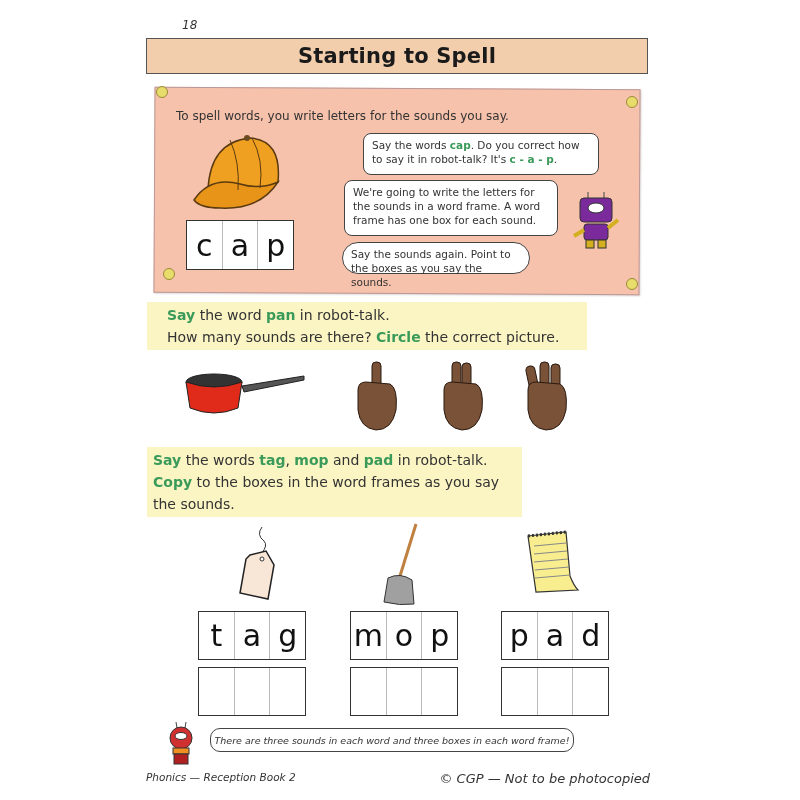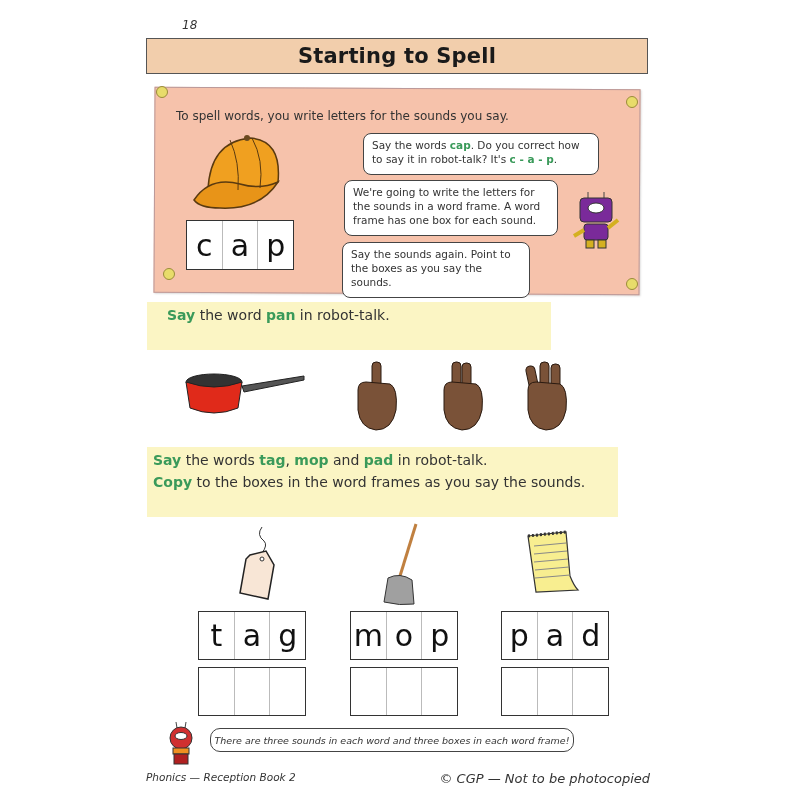--- a/index.html
+++ b/index.html
@@ -74,37 +74,40 @@
 <div class="word-frame" style="left:186px;top:220px;width:108px;height:50px;">
   <div class="cell">c</div>
   <div class="cell">a</div>
   <div class="cell">p</div>
 </div>
 
 <div class="bubble" style="left:363px;top:133px;width:236px;height:42px;">
   <span>Say the words </span><span class="green">cap</span><span>.  Do you correct how to say it in robot-talk?  It's </span><span class="green">c - a - p</span><span>.</span>
 </div>
 <div class="bubble" style="left:316px;top:180px;width:214px;height:56px;margin-left:28px;">We're going to write the letters for the sounds in a word frame.  A word frame has one box for each sound.</div>
-<div class="bubble" style="left:342px;top:242px;width:188px;height:56px;">Say the sounds again.  Point to the boxes as you say the sounds.</div>
+<div class="bubble" style="left:342px;top:242px;width:188px;height:32px;border-radius:16px;">Say the sounds again.  Point to the boxes as you say the sounds.</div>
 
 <svg class="robot-icon" viewBox="0 0 50 60">
   <line x1="16" y1="2" x2="16" y2="8" stroke="#444"></line>
     <line x1="32" y1="2" x2="32" y2="8" stroke="#444"></line>
   <rect x="8" y="8" width="32" height="24" rx="4" fill="#7a2a9a" stroke="#333"></rect>
   <ellipse cx="24" cy="18" rx="8" ry="5" fill="#fff" stroke="#333"></ellipse>
   <rect x="12" y="34" width="24" height="16" rx="3" fill="#7a2a9a" stroke="#333"></rect>
   <rect x="14" y="50" width="8" height="8" fill="#d4b020" stroke="#333"></rect>
   <rect x="26" y="50" width="8" height="8" fill="#d4b020" stroke="#333"></rect>
   <path d="M12 40 L2 46" stroke="#d4b020" stroke-width="4"></path>
   <path d="M36 38 L46 30" stroke="#d4b020" stroke-width="4"></path>
 </svg>
 
-<div class="instruction" style="left:147px;top:302px;width:404px;height:48px;padding-left:20px;">
+<div class="instruction" style="left:147px;top:302px;width:440px;height:48px;padding-left:20px;">
   <div>
     <span class="green">Say</span><span> the word </span><span class="green">pan</span><span> in robot-talk.</span>
+  </div>
+  <div>
+    <span>How many sounds are there?  </span><span class="green">Circle</span><span> the correct picture.</span>
   </div>
 </div>
 
 <svg class="pan-icon" viewBox="0 0 122 50">
   <ellipse cx="30" cy="12" rx="28" ry="8" fill="#333" stroke="#222"></ellipse>
   <path d="M2 12 L6 38 Q30 48 54 38 L58 12 Q30 22 2 12 Z" fill="#e02a1a" stroke="#222"></path>
   <path d="M58 16 L120 6 L120 10 L60 22 Z" fill="#555" stroke="#222"></path>
 </svg>
 
 <svg class="hand-icon" style="left:352px;" viewBox="0 0 50 72">
@@ -116,21 +119,21 @@
   <rect x="24" y="3" width="9" height="30" rx="4" fill="#7a5238" stroke="#2a1a10"></rect>
   <path d="M6 30 Q6 22 14 22 L38 24 Q46 28 44 50 Q40 70 24 70 Q8 68 6 50 Z" fill="#7a5238" stroke="#2a1a10"></path>
 </svg>
 <svg class="hand-icon" style="left:522px;" viewBox="0 0 50 72">
   <rect x="6" y="6" width="9" height="28" rx="4" fill="#7a5238" stroke="#2a1a10" transform="rotate(-12 10 20)"></rect>
   <rect x="18" y="2" width="9" height="30" rx="4" fill="#7a5238" stroke="#2a1a10"></rect>
   <rect x="29" y="4" width="9" height="30" rx="4" fill="#7a5238" stroke="#2a1a10"></rect>
   <path d="M6 30 Q6 22 14 22 L38 24 Q46 28 44 50 Q40 70 24 70 Q8 68 6 50 Z" fill="#7a5238" stroke="#2a1a10"></path>
 </svg>
 
-<div class="instruction" style="left:147px;top:447px;width:471px;height:70px;">
+<div class="instruction" style="left:147px;top:447px;width:375px;height:70px;">
   <div>
     <span class="green">Say</span><span> the words </span><span class="green">tag</span><span>, </span><span class="green">mop</span><span> and </span><span class="green">pad</span><span> in robot-talk.</span>
   </div>
   <div>
     <span class="green">Copy</span><span> to the boxes in the word frames as you say the sounds.</span>
   </div>
 </div>
 
 <svg class="item-icon" style="left:228px;top:525px;width:50px;height:76px;" viewBox="0 0 50 76">
   <path d="M34 2 Q28 10 36 16 Q40 20 34 28" fill="none" stroke="#333"></path>

